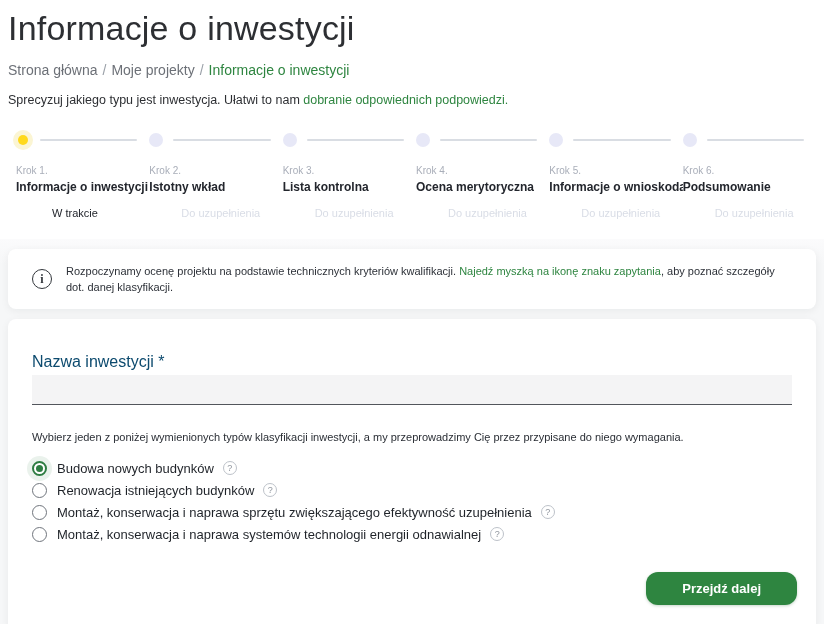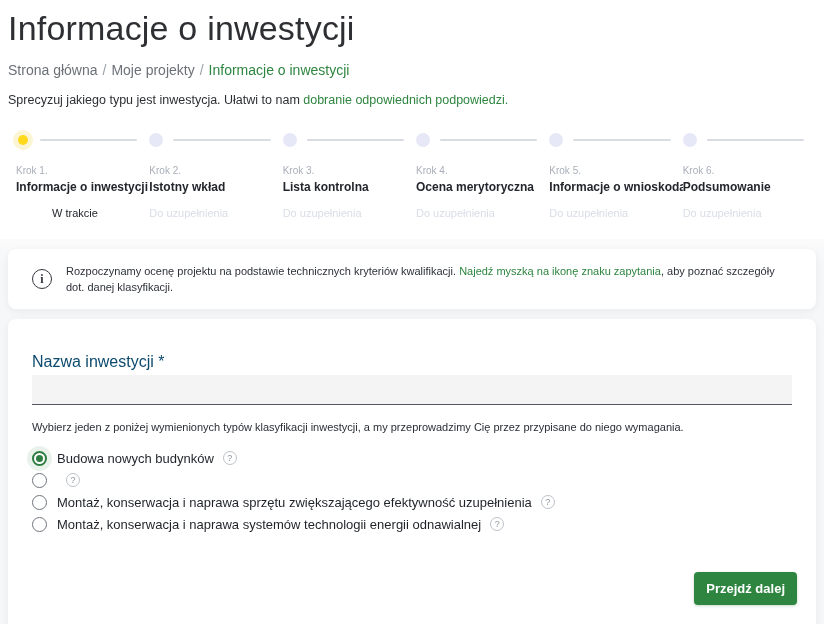--- a/index.html
+++ b/index.html
@@ -29,21 +29,21 @@
     width: 10px; height: 10px; background: #ffd91c; margin: 0 2px;
     box-shadow: 0 0 0 5px #fbf5d3;
   }
   .step.pending .dot { background: #e7e8f7; }
   .conn { flex: 1; height: 2px; background: #d9dde3; margin: 0 12px 0 10px; border-radius: 1px; }
   .step-krok { margin-top: 14px; font-size: 10px; color: #a9aeb9; }
   .step-name { margin-top: 4px; font-size: 12px; font-weight: 700; color: #23262d;
                white-space: nowrap; overflow: hidden; }
   .step-status { margin-top: 13px; font-size: 11px; }
   .step.active .step-status { color: #23262d; margin-left: 36px; }
-  .step.pending .step-status { color: #d9dde6; }
+  .step.pending .step-status { color: #d9dde6; margin-left: 32px; }
   
   .cards-region {
     margin-top: 20px; height: 402px;
     background: linear-gradient(#fbfbfc, #f6f7f8 26px);
     padding: 10px 8px 0 8px;
   }
   .card {
     background: #ffffff; border-radius: 8px;
     box-shadow: 0 2px 8px rgba(20,30,40,0.06);
   }
@@ -62,21 +62,21 @@
   
   .form-card { height: 312px; padding: 34px 24px 0 24px; position: relative; }
   .field-label { font-size: 16px; color: #0c4a6e; }
   .text-input {
     display: block; width: 100%; height: 30px; margin-top: 4px;
     background: #f4f4f5; border: none; border-bottom: 1px solid #52565c;
     font-size: 13px; color: #2d2f33; padding: 0 8px; outline: none;
     border-radius: 0;
   }
   .category-label { margin-top: 22px; }
-  .category-desc { margin-top: 16px; font-size: 11px; color: #2a2e35; }
+  .category-desc { margin-top: 26px; font-size: 11px; color: #2a2e35; }
   .radio-group { margin-top: 14px; }
   .radio-row { display: flex; align-items: center; height: 22px; cursor: pointer; }
   .radio {
     width: 15px; height: 15px; border-radius: 50%; flex: 0 0 auto;
     border: 1.5px solid #70757d; background: #fff; margin-right: 10px;
     position: relative;
   }
   .radio-row.selected .radio {
     border: 2px solid #2e7d42;
     box-shadow: 0 0 0 5px rgba(46,125,66,0.10);
@@ -86,23 +86,23 @@
     background: #2e7d42; border-radius: 50%;
   }
   .radio-label { font-size: 13px; color: #1f2329; }
   .help-icon {
     width: 14px; height: 14px; border: 1px solid #bdc2c9; border-radius: 50%;
     display: flex; align-items: center; justify-content: center;
     font-size: 9px; color: #8f959d; margin-left: 9px; flex: 0 0 auto; cursor: pointer;
   }
   .button-row { position: absolute; right: 19px; bottom: 26px; }
   .primary-btn {
-    background: #2e8540; color: #ffffff; border: none; border-radius: 4px;
+    background: #2e8540; color: #ffffff; border: none; border-radius: 12px;
     font-family: "Liberation Sans", sans-serif;
-    font-size: 13px; font-weight: 700; padding: 9px 12px; cursor: pointer;
+    font-size: 13px; font-weight: 700; padding: 9px 36px; cursor: pointer;
     box-shadow: 0 1px 3px rgba(30,90,45,0.25);
     margin-top: 28px;
   }
 </style>
 </head>
 <body>
 
 <div class="page-top">
   <h1 class="page-title">Informacje o inwestycji</h1>
 
@@ -188,20 +188,21 @@
     <div class="category-desc">Wybierz jeden z poniżej wymienionych typów klasyfikacji inwestycji, a my przeprowadzimy Cię przez przypisane do niego wymagania.</div>
 
     <div class="radio-group">
       <div class="radio-row selected">
         <span class="radio"></span>
         <span class="radio-label">Budowa nowych budynków</span>
         <span class="help-icon">?</span>
       </div>
       <div class="radio-row">
         <span class="radio"></span>
+        <span class="radio-label">Renowacja istniejących budynków</span>
         <span class="help-icon">?</span>
       </div>
       <div class="radio-row">
         <span class="radio"></span>
         <span class="radio-label">Montaż, konserwacja i naprawa sprzętu zwiększającego efektywność uzupełnienia</span>
         <span class="help-icon">?</span>
       </div>
       <div class="radio-row">
         <span class="radio"></span>
         <span class="radio-label">Montaż, konserwacja i naprawa systemów technologii energii odnawialnej</span>

